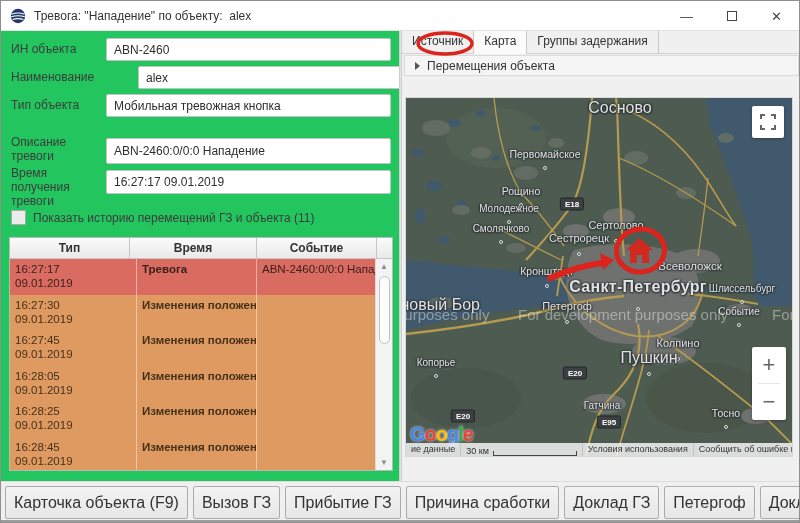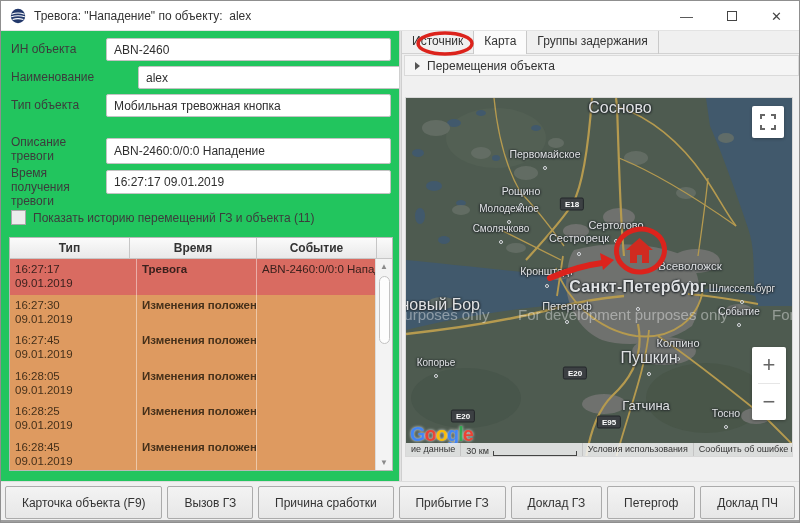--- a/index.html
+++ b/index.html
@@ -59,21 +59,21 @@
   .attrib{position:absolute;left:0;right:0;bottom:0;height:13px;display:flex;font-size:9px;color:#333;}
   .attrib .chip{background:rgba(244,244,244,0.85);padding:1px 5px 0 5px;white-space:nowrap;border-left:1px solid rgba(180,180,180,.6);}
   .attrib .spacer{flex:1 1 auto;}
   .scalebar{display:inline-block;width:84px;height:5px;border-left:1px solid #444;border-right:1px solid #444;border-bottom:1px solid #444;margin-left:4px;}
   .scale-chip{display:flex;align-items:flex-end;padding-bottom:2px;}
   
   .annot{position:absolute;pointer-events:none;}
   
   .footer{position:absolute;left:0;top:480px;width:100%;height:43px;background:#f0f0f0;border-top:1px solid #dcdcdc;}
   .footer-inner{position:absolute;left:4px;right:4px;top:4px;height:33px;display:flex;gap:5px;}
-  .f-btn{flex:1 1 auto;background:linear-gradient(#f3f3f3,#e7e7e7);border:1px solid #ababab;border-radius:2px;font-size:12px;color:#333;padding:0 8px;white-space:nowrap;}
+  .f-btn{flex:1 1 auto;background:linear-gradient(#f3f3f3,#e7e7e7);border:1px solid #ababab;border-radius:2px;font-size:16px;color:#333;padding:0 8px;white-space:nowrap;}
   .bottom-strip{position:absolute;left:0;bottom:0;width:100%;height:4px;background:#9e9e9e;}
 </style>
 </head>
 <body>
 
 <div class="window">
 
   <div class="titlebar">
     <svg class="app-icon" viewBox="0 0 16 16">
       <circle cx="8" cy="8" r="7.2" fill="#22386b"></circle>
@@ -275,21 +275,21 @@
           <span class="map-dot" style="left: 161px; top: 223.6px;"></span>
           <span class="map-label" style="left: 333px; top: 213px; font-size: 10px;">Событие</span>
           <span class="map-dot" style="left: 333px; top: 227px;"></span>
           <span class="map-label" style="left: 20px; top: 207px; font-size: 16px;">Сосновый Бор</span>
           <span class="map-label" style="left: 30px; top: 264px; font-size: 10px;">Копорье</span>
           <span class="map-dot" style="left: 30px; top: 278px;"></span>
           <span class="map-label" style="left: 272px; top: 245px; font-size: 11px;">Колпино</span>
           <span class="map-dot" style="left: 272px; top: 260.6px;"></span>
           <span class="map-label" style="left: 243px; top: 260px; font-size: 16px;">Пушкин</span>
           <span class="map-dot" style="left: 243px; top: 275.6px;"></span>
-          <span class="map-label" style="left: 196px; top: 307px; font-size: 13px; margin-left: 44px;">Гатчина</span>
+          <span class="map-label" style="left: 196px; top: 307px; font-size: 10px;">Гатчина</span>
           <span class="map-dot" style="left: 196px; top: 322.6px;"></span>
           <span class="map-label" style="left: 320px; top: 315px; font-size: 10.5px;">Тосно</span>
           <span class="map-dot" style="left: 320px; top: 329.3px;"></span>
           <span class="road-badge" style="left: 166px; top: 106px;">E18</span>
           <span class="road-badge" style="left: 169px; top: 275px;">E20</span>
           <span class="road-badge" style="left: 57px; top: 318px;">E20</span>
           <span class="road-badge" style="left: 203px; top: 324px;">E95</span>
         </div>
 
       <div class="watermark" style="left:-10px;top:208px">purposes only</div>
@@ -331,22 +331,22 @@
   </div>
 
   <svg class="annot" width="64" height="26" style="left:413px;top:30px">
     <ellipse cx="31" cy="12.5" rx="27" ry="10.5" fill="none" stroke="#dc231c" stroke-width="3.4"></ellipse>
   </svg>
 
   <div class="footer">
     <div class="footer-inner" id="footer-buttons">
         <button class="f-btn">Карточка объекта (F9)</button>
         <button class="f-btn">Вызов ГЗ</button>
+        <button class="f-btn">Прибытие ГЗ</button>
         <button class="f-btn">Причина сработки</button>
-        <button class="f-btn">Прибытие ГЗ</button>
         <button class="f-btn">Доклад ГЗ</button>
         <button class="f-btn">Петергоф</button>
         <button class="f-btn">Доклад ПЧ</button>
       </div>
     <div class="bottom-strip"></div>
   </div>
 
 </div>
 
 </body></html>

